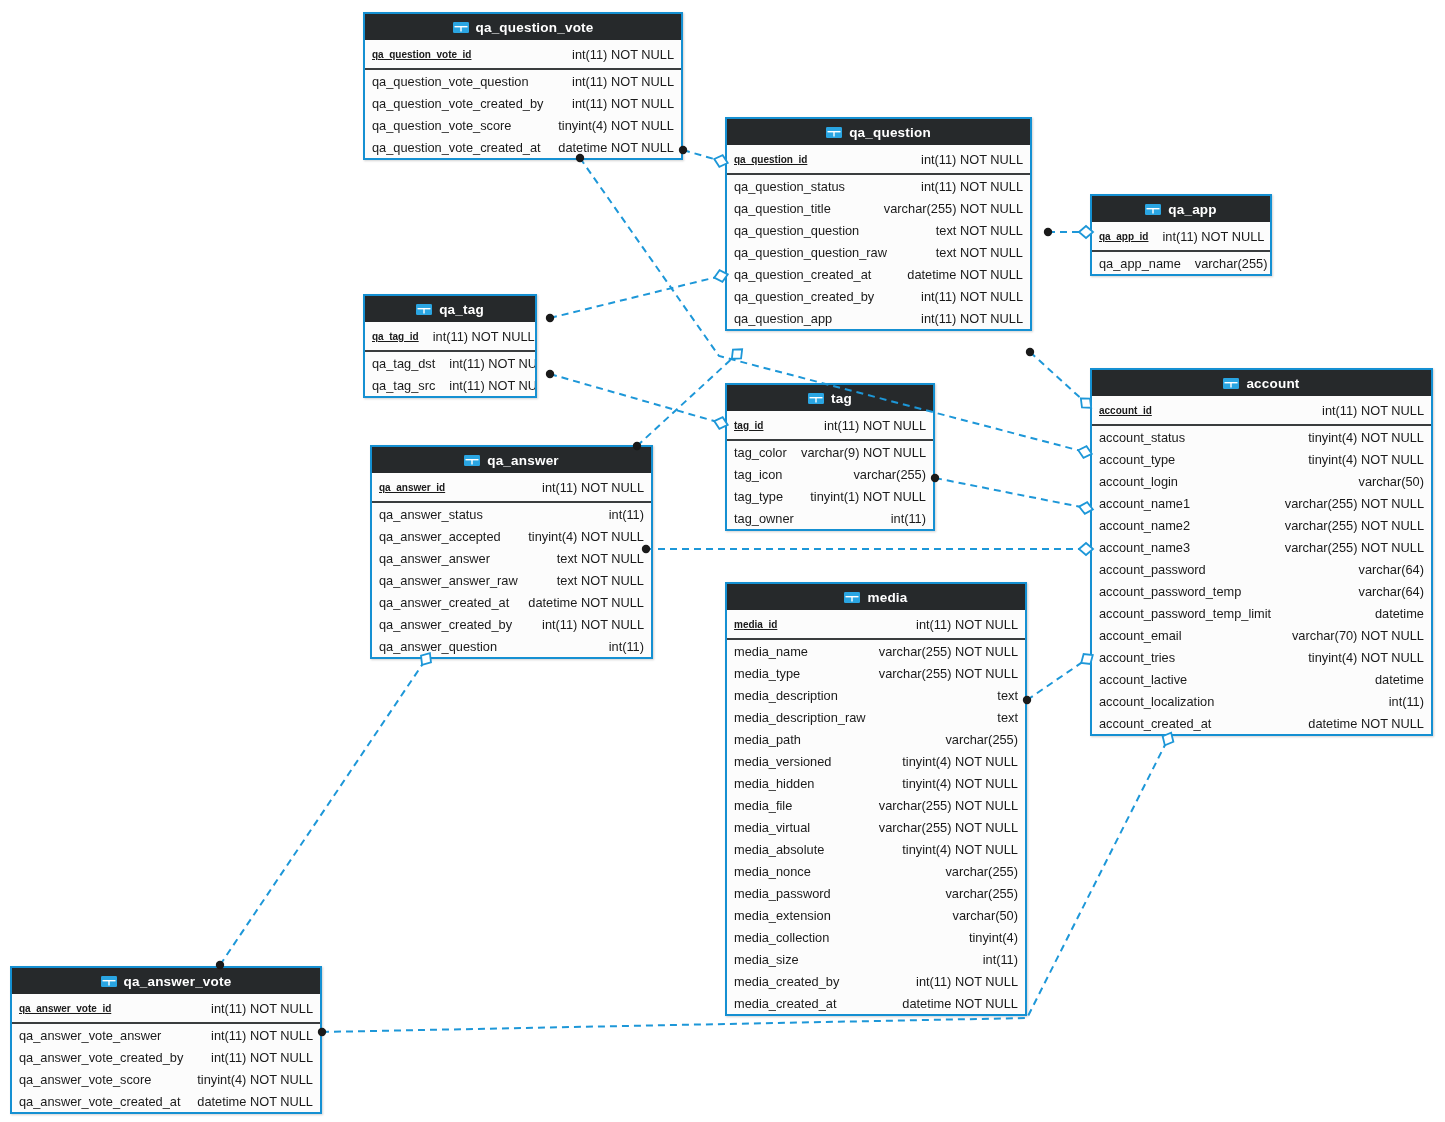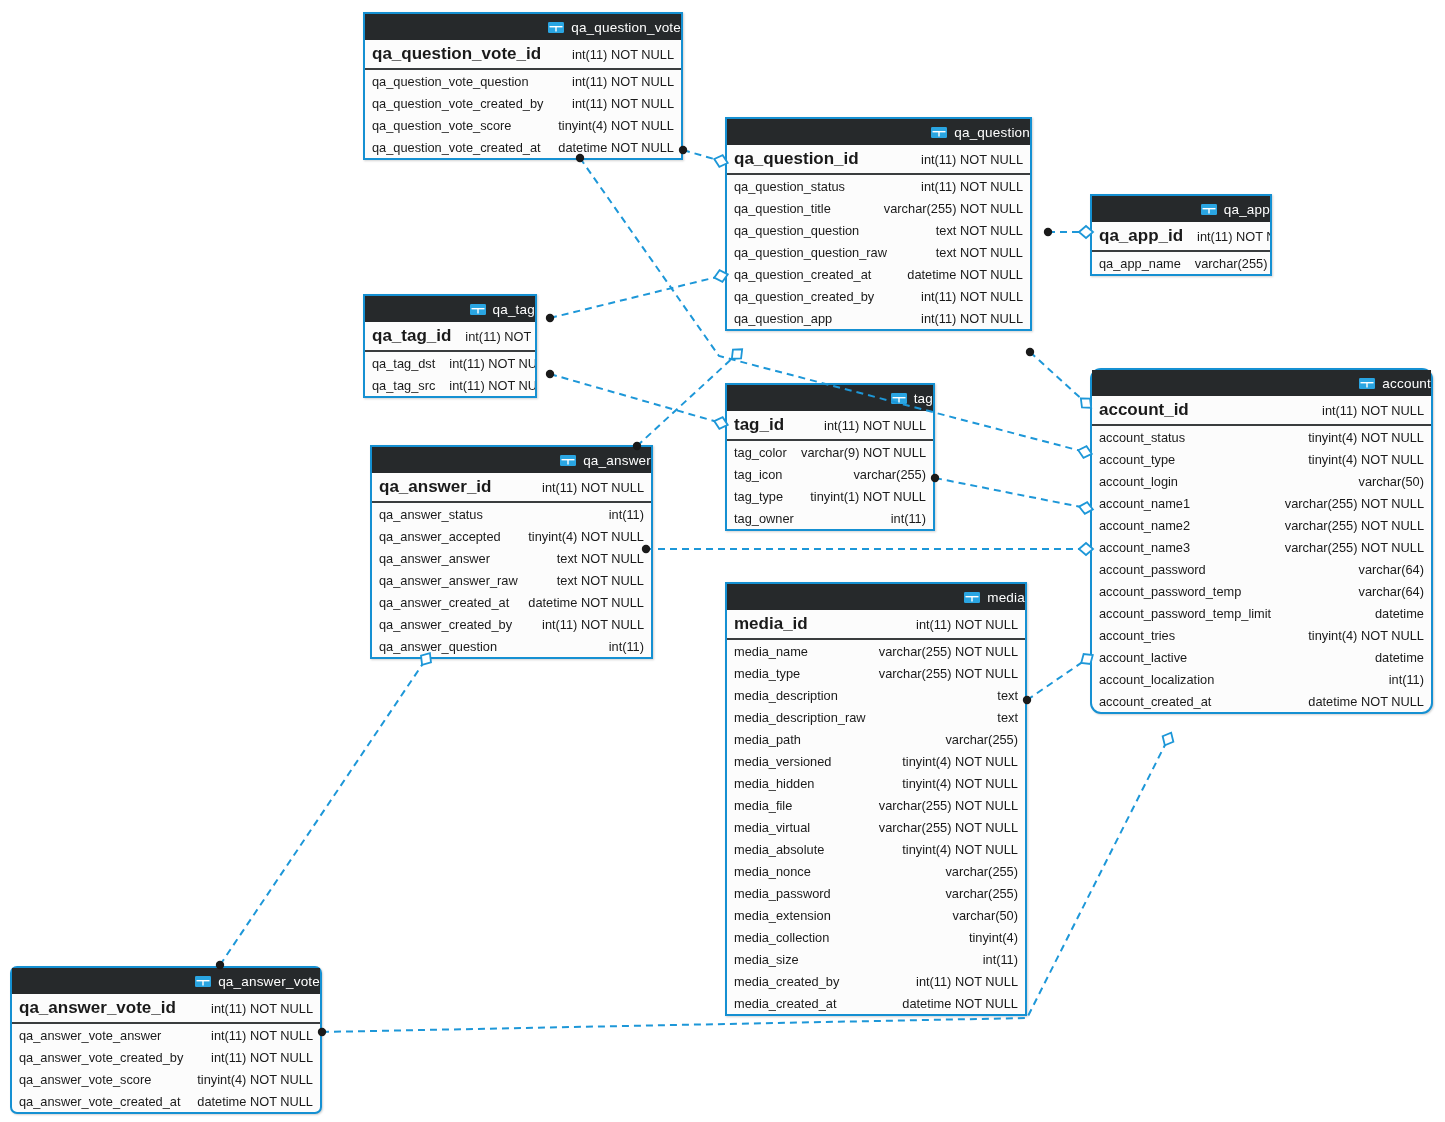--- a/index.html
+++ b/index.html
@@ -6,30 +6,30 @@
   #canvas{
     position:relative;width:1445px;height:1122px;background:#ffffff;overflow:hidden;
     font-family:"Liberation Sans","DejaVu Sans",sans-serif;
   }
   .table-card{
     position:absolute;background:#fcfcfc;border:2px solid #1590d2;
     box-shadow:1px 1px 2px rgba(0,0,0,0.18);box-sizing:border-box;
   }
   .table-header{
     background:#26292b;color:#ffffff;height:26px;display:flex;align-items:center;
-    justify-content:flex-end;gap:7px;font-size:13.5px;letter-spacing:.2px;
+    justify-content:center;gap:7px;font-size:13.5px;letter-spacing:.2px;font-weight:bold;
   }
   .tbl-icon{display:inline-flex;align-items:center;}
   .pk-section{border-bottom:2px solid #3a3d3f;background:#fcfcfc;}
   .row{
     display:flex;align-items:center;justify-content:space-between;
     height:22px;padding:0 7px;font-size:12.8px;color:#1a1a1a;white-space:nowrap;overflow:hidden;
   }
   .row.pk{height:28px;}
-  .row.pk .col-name{font-weight:bold;font-size:17px;}
+  .row.pk .col-name{font-weight:bold;font-size:10px;text-decoration:underline;}
   .col-name{margin-right:14px;}
   .col-type{text-align:right;}
   #edges{position:absolute;left:0;top:0;pointer-events:none;}
   #edges .rel{pointer-events:stroke;}
 </style>
 </head>
 <body>
 
 <div id="canvas">
     <div class="table-card" style="left: 363px; top: 12px; width: 320px;">
@@ -245,21 +245,21 @@
         <div class="row">
           <span class="col-name">qa_answer_created_by</span>
           <span class="col-type">int(11) NOT NULL</span>
         </div>
         <div class="row">
           <span class="col-name">qa_answer_question</span>
           <span class="col-type">int(11)</span>
         </div>
       </div>
     </div>
-    <div class="table-card" style="left: 1090px; top: 368px; width: 343px; border-radius: 11px;">
+    <div class="table-card" style="left: 1090px; top: 368px; width: 343px;">
       <div class="table-header">
         <span class="tbl-icon">
           <svg width="16" height="11" viewBox="0 0 16 11">
             <rect x="0" y="0" width="16" height="11" rx="1.2" fill="#2aa5e2"></rect>
             <rect x="1.5" y="4" width="13" height="1.4" fill="#ffffff"></rect>
             <rect x="7.3" y="4" width="1.4" height="5.5" fill="#ffffff"></rect>
           </svg>
         </span>
         <span class="tbl-title">account</span>
       </div>
@@ -300,20 +300,24 @@
         </div>
         <div class="row">
           <span class="col-name">account_password_temp</span>
           <span class="col-type">varchar(64)</span>
         </div>
         <div class="row">
           <span class="col-name">account_password_temp_limit</span>
           <span class="col-type">datetime</span>
         </div>
         <div class="row">
+          <span class="col-name">account_email</span>
+          <span class="col-type">varchar(70) NOT NULL</span>
+        </div>
+        <div class="row">
           <span class="col-name">account_tries</span>
           <span class="col-type">tinyint(4) NOT NULL</span>
         </div>
         <div class="row">
           <span class="col-name">account_lactive</span>
           <span class="col-type">datetime</span>
         </div>
         <div class="row">
           <span class="col-name">account_localization</span>
           <span class="col-type">int(11)</span>
@@ -405,21 +409,21 @@
         <div class="row">
           <span class="col-name">media_created_by</span>
           <span class="col-type">int(11) NOT NULL</span>
         </div>
         <div class="row">
           <span class="col-name">media_created_at</span>
           <span class="col-type">datetime NOT NULL</span>
         </div>
       </div>
     </div>
-    <div class="table-card" style="left: 10px; top: 966px; width: 312px; border-radius: 7px;">
+    <div class="table-card" style="left: 10px; top: 966px; width: 312px;">
       <div class="table-header">
         <span class="tbl-icon">
           <svg width="16" height="11" viewBox="0 0 16 11">
             <rect x="0" y="0" width="16" height="11" rx="1.2" fill="#2aa5e2"></rect>
             <rect x="1.5" y="4" width="13" height="1.4" fill="#ffffff"></rect>
             <rect x="7.3" y="4" width="1.4" height="5.5" fill="#ffffff"></rect>
           </svg>
         </span>
         <span class="tbl-title">qa_answer_vote</span>
       </div>

